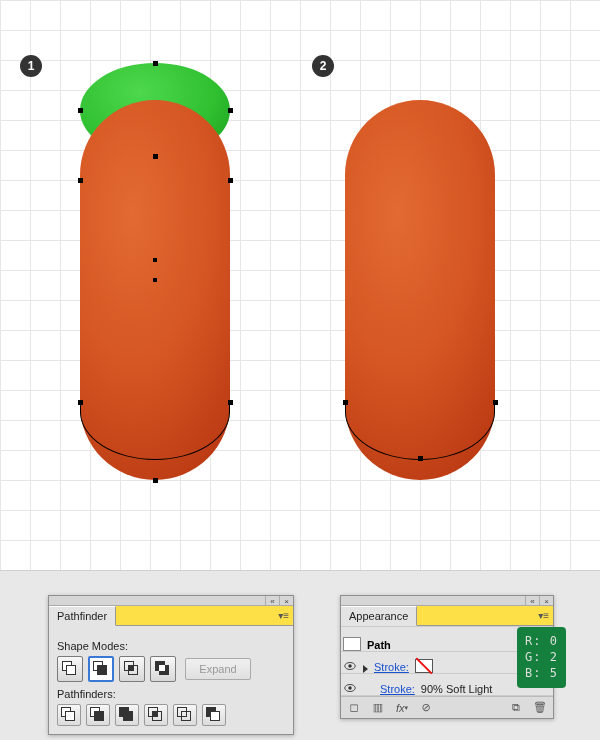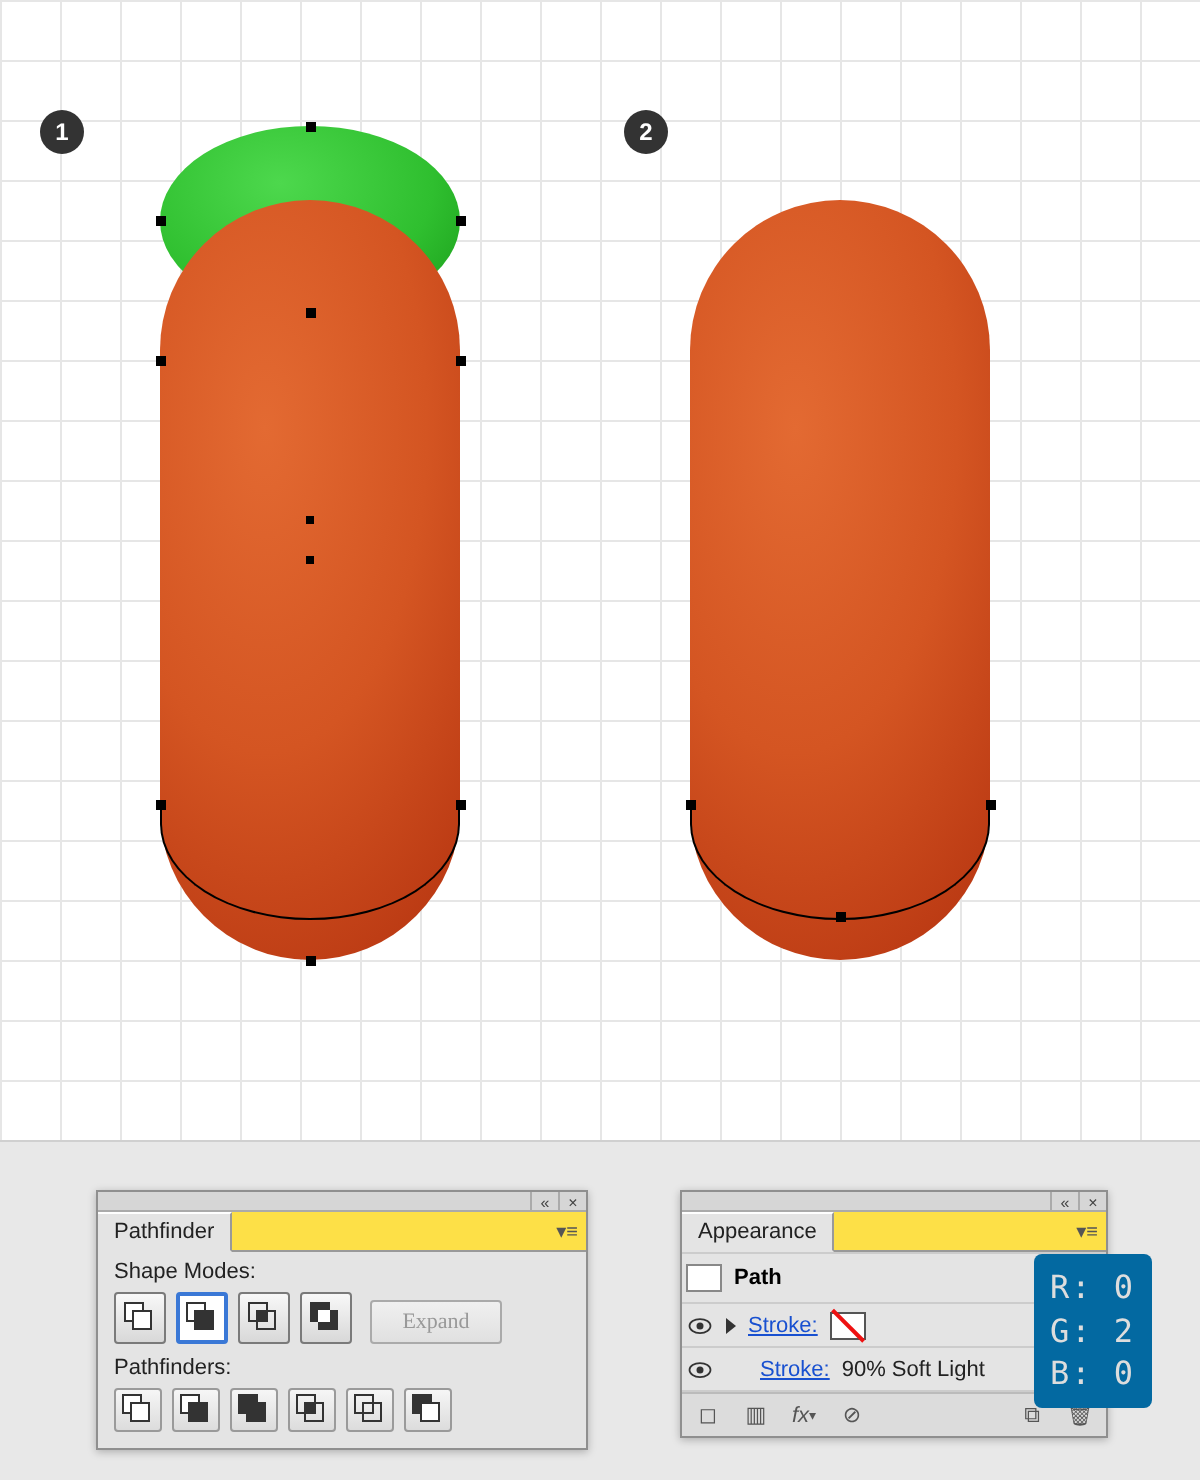--- a/index.html
+++ b/index.html
@@ -108,24 +108,24 @@
     padding: 3px 8px 0 8px;
     height: 20px;
     font-size: 11px;
     color: #222;
     background: #e4e4e4;
     border-right: 1px solid #999;
     border-top: 1px solid #fff;
     border-bottom: 1px solid #e4e4e4;
     margin-bottom:-1px;
   }
-  .panel-body { padding: 4px 8px 8px 8px; }
+  .panel-body { padding: 14px 8px 8px 8px; }
   .label { color: #222; font-size:11px; margin-bottom:4px; display:block; }
   .label.sub { margin-top:6px; }
-  .btnrow { display:flex; gap:5px; align-items:flex-end;font-family:Liberation Serif, serif; }
+  .btnrow { display:flex; gap:5px; align-items:center; }
   .pf-btn {
     width: 26px; height: 26px;
     border: 1px solid #7a7a7a;
     background: linear-gradient(#f8f8f8,#d8d8d8);
     display:flex; align-items:center; justify-content:center;
     border-radius:2px;
   }
   .pf-btn.sel {
     background: #fff;
     border: 2px solid #3a78d6;
@@ -147,21 +147,21 @@
   .sm-icon.minus .sq2 { background:#333; }
   .sm-icon.intersect .sq, .sm-icon.intersect .sq2  { background:transparent; }
   .sm-icon.intersect::after { content:""; position:absolute; left:4px; top:4px; width:6px; height:6px; background:#333; }
   .sm-icon.exclude .sq { background:#333; }
   .sm-icon.exclude .sq2 { background:#333; }
   .sm-icon.exclude::after { content:""; position:absolute; left:4px; top:4px; width:6px; height:6px; background:#fff; }
   .pf-small { width:24px; height:22px; border:1px solid #9a9a9a; background:linear-gradient(#f6f6f6,#dcdcdc); display:flex;align-items:center;justify-content:center; border-radius:2px;}
 
   
   .appearance .row {
-    display:flex; align-items:center;
+    display:flex; align-items:flex-end;
     height:22px; gap:6px;
     border-bottom: 1px solid #ccc;
     padding: 0 4px 0 2px;
   }
   .appearance .row:first-child { height:26px; border-top:1px solid #ccc; }
   .eye { width:14px; height:14px; display:inline-flex; align-items:center; justify-content:center; }
   .eye svg { width:14px; height:14px; }
   .tri { width:0;height:0;border-top:4px solid transparent;border-bottom:4px solid transparent;border-left:5px solid #333; }
   .sw {
     width:18px; height:14px; border:1px solid #555; background:#fff; position:relative;
@@ -175,23 +175,23 @@
   .pathname { font-weight:bold; font-size:11px; }
   .appearance .footer {
     display:flex; align-items:center; gap:6px;
     height:22px; padding:0 4px;
     border-top:1px solid #bbb;
     background:#dcdcdc;
   }
   .foot-ico { width:18px; height:16px; display:flex;align-items:center;justify-content:center; color:#555; font-size:11px; }
   .rgb-box {
     position:absolute;
-    background:#0369a1; color:#ddd;
+    background:#15803d; color:#ddd;
     font-family: Menlo, monospace;
-    font-size:16px;
+    font-size:12px;
     padding:6px 8px;
     border-radius:4px;
     line-height:1.35;
     letter-spacing:1px;
   }
   .rgb-box div { white-space:pre; }
 </style>
 </head>
 <body>
 
@@ -357,14 +357,14 @@
       <div style="flex:1"></div>
       <div class="foot-ico">⧉</div>
       <div class="foot-ico">🗑</div>
     </div>
   </div>
 </div>
 
 <div class="rgb-box" style="left:517px; top:627px;">
   <div>R: 0</div>
   <div>G: 2</div>
-  <div>B: 0</div>
+  <div>B: 5</div>
 </div>
 
 </body></html>

